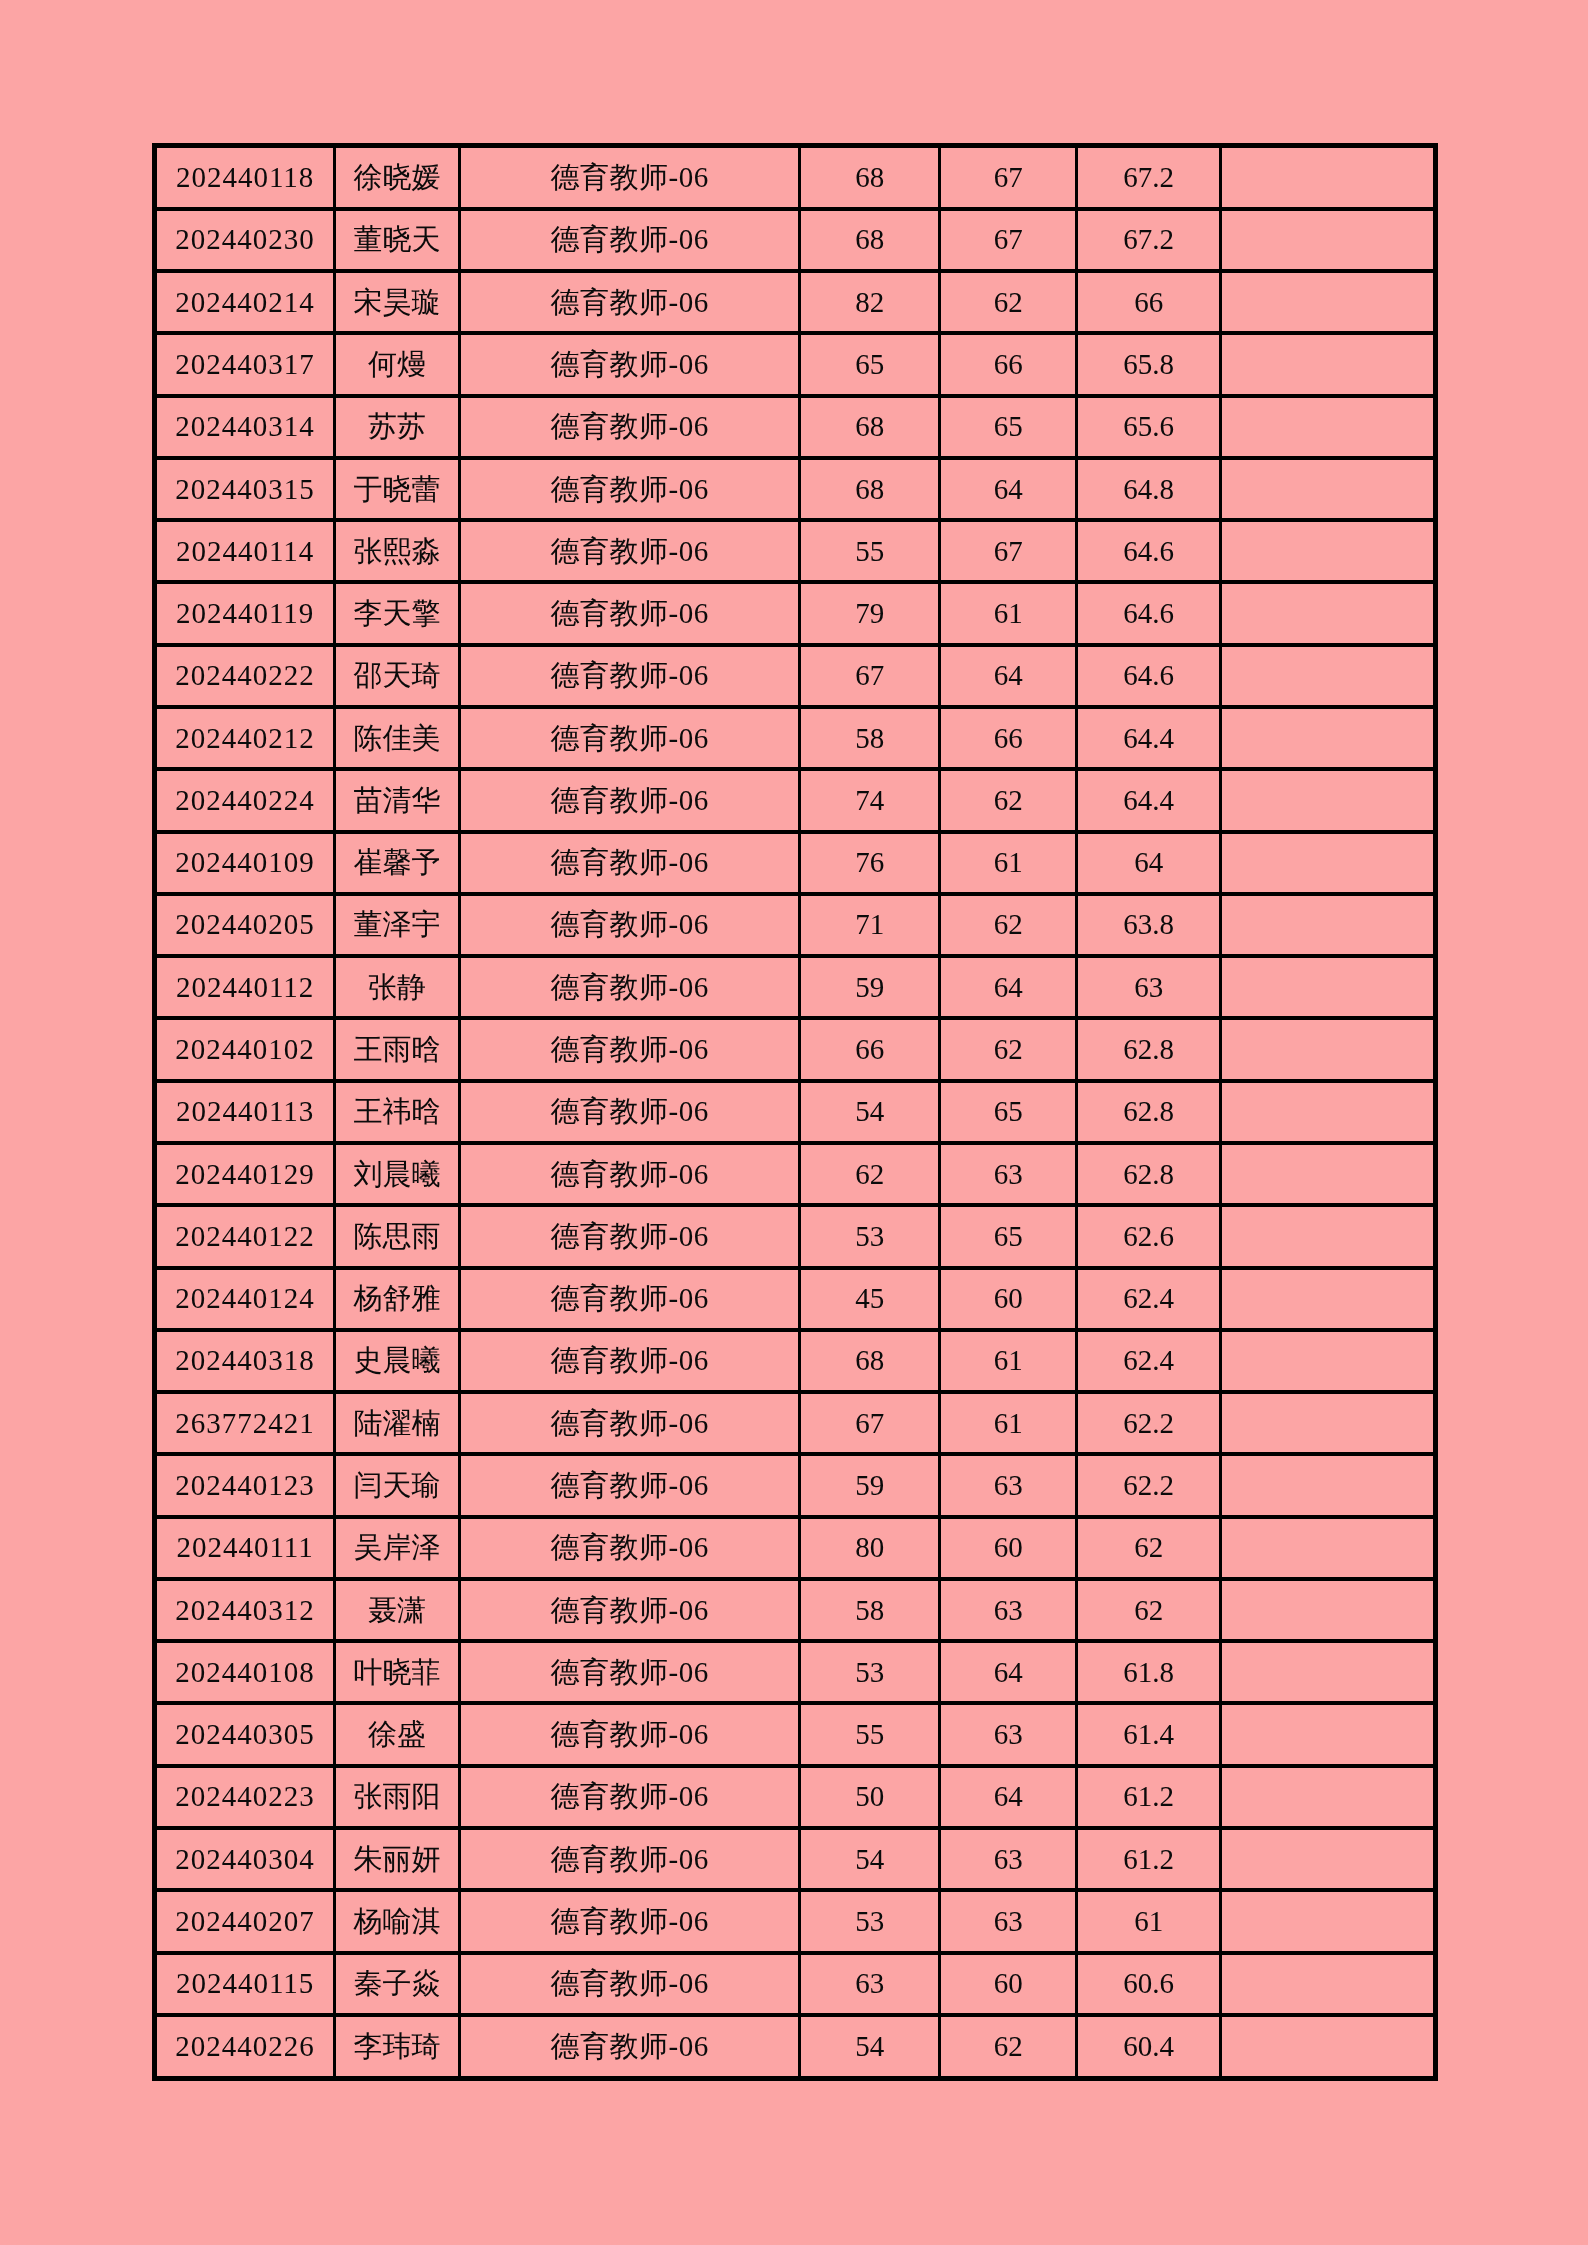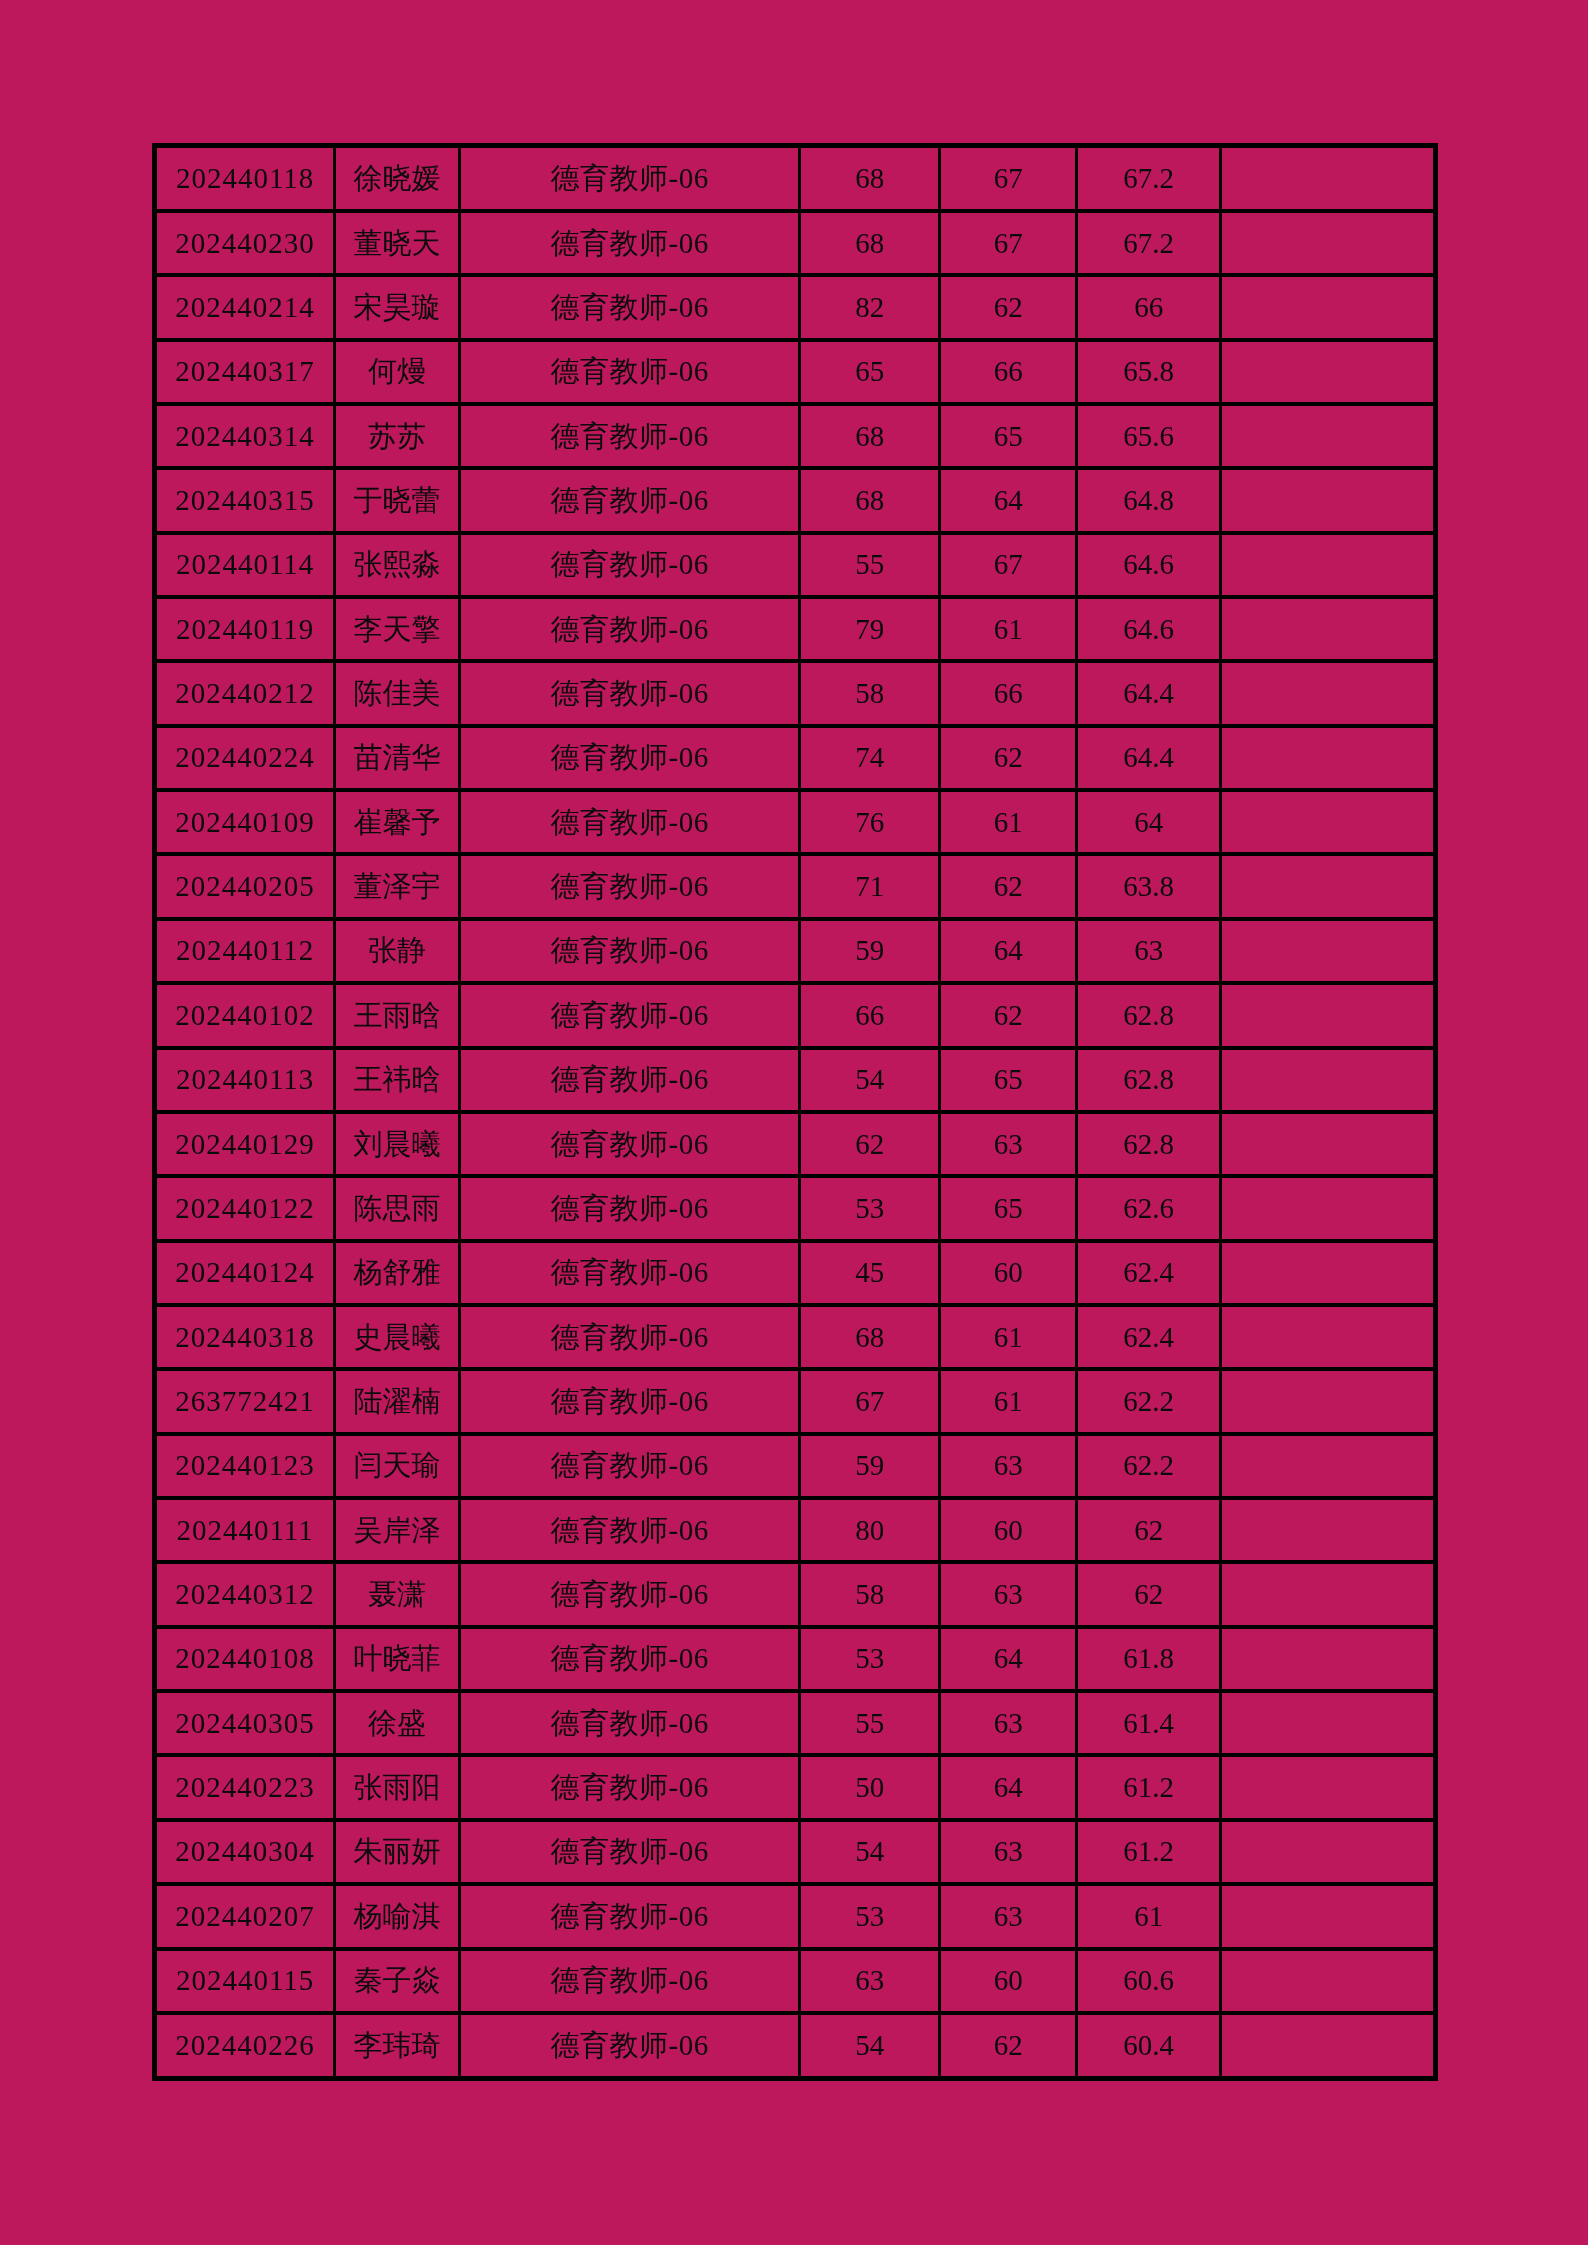--- a/index.html
+++ b/index.html
@@ -12,21 +12,21 @@
     background: #ffffff;
     position: relative;
     font-family: "Liberation Serif", "DejaVu Serif", serif;
   }
   .page {
     position: absolute;
     left: 0;
     top: 0;
     width: 1588px;
     height: 2245px;
-    background: #be185d;
+    background: #fca5a5;
     overflow: hidden;
   }
   table.results {
     position: absolute;
     left: 152px;
     top: 143px;
     width: 1286px;
     height: 1938px;
     border-collapse: collapse;
     table-layout: fixed;
@@ -134,20 +134,29 @@
         <tr>
           <td class="col-candidate_id">202440119</td>
           <td class="col-name">李天擎</td>
           <td class="col-position">德育教师-06</td>
           <td class="col-score_1">79</td>
           <td class="col-score_2">61</td>
           <td class="col-score_3">64.6</td>
           <td class="col-blank"></td>
         </tr>
         <tr>
+          <td class="col-candidate_id">202440222</td>
+          <td class="col-name">邵天琦</td>
+          <td class="col-position">德育教师-06</td>
+          <td class="col-score_1">67</td>
+          <td class="col-score_2">64</td>
+          <td class="col-score_3">64.6</td>
+          <td class="col-blank"></td>
+        </tr>
+        <tr>
           <td class="col-candidate_id">202440212</td>
           <td class="col-name">陈佳美</td>
           <td class="col-position">德育教师-06</td>
           <td class="col-score_1">58</td>
           <td class="col-score_2">66</td>
           <td class="col-score_3">64.4</td>
           <td class="col-blank"></td>
         </tr>
         <tr>
           <td class="col-candidate_id">202440224</td>

